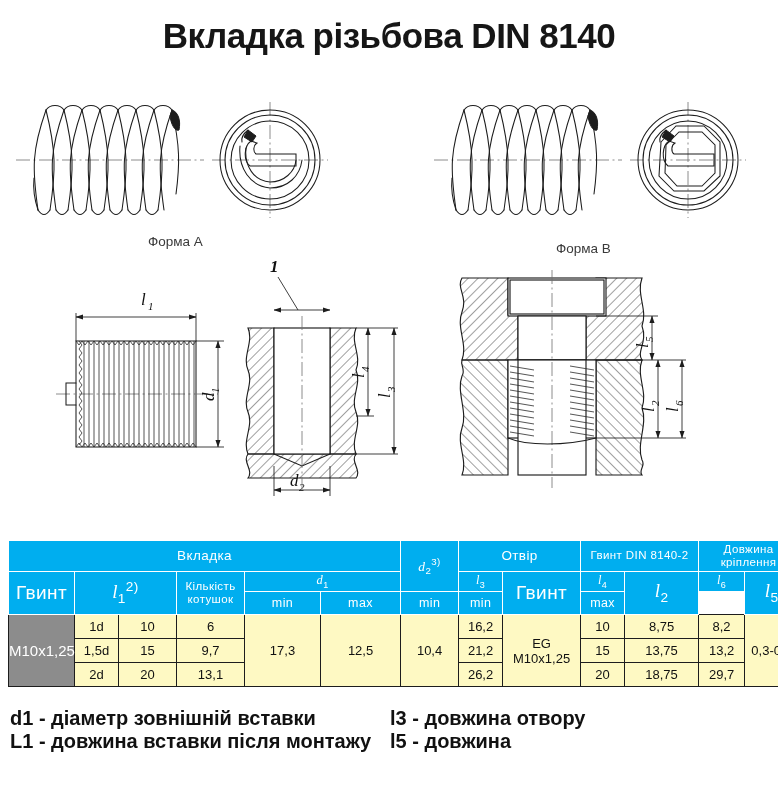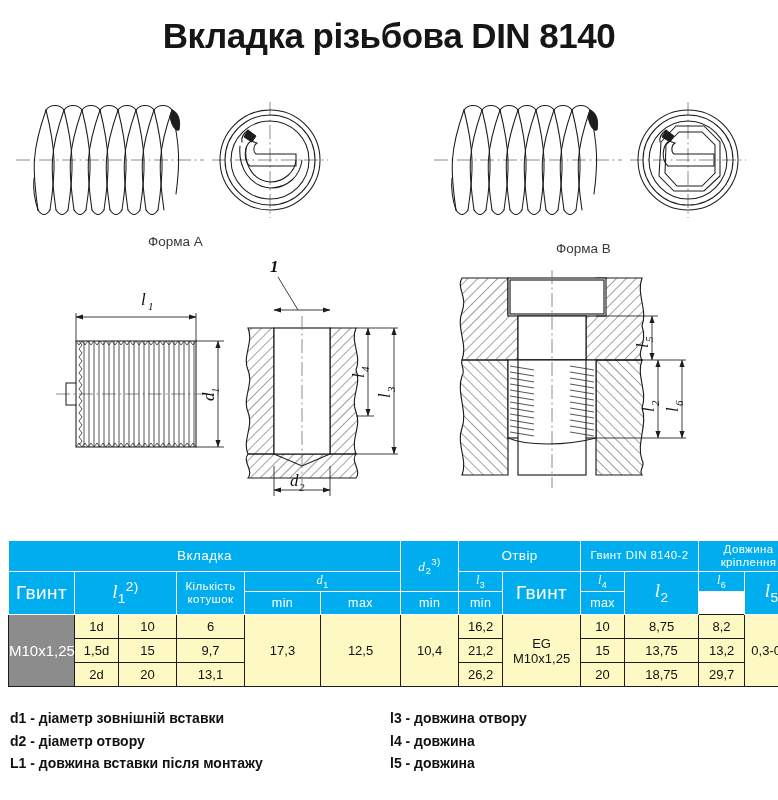--- a/index.html
+++ b/index.html
@@ -117,21 +117,21 @@
   .ital { font-family: "Liberation Serif", serif; font-style: italic; }
 
   
   #legend {
     position: absolute;
     left: 10px;
     top: 707px;
     width: 760px;
     display: flex;
     gap: 0px;
-    font-size: 14px;
+    font-size: 20px;
     font-weight: bold;
     color: #111;
   }
   #legend .legend-col { width: 50%; }
   #legend .legend-item {
     line-height: 22.5px;
     white-space: nowrap;
   }
 </style>
 </head>
@@ -537,21 +537,19 @@
       <td>20</td>
       <td>18,75</td>
       <td>29,7</td>
     </tr>
   </tbody>
 </table>
 
 <div id="legend">
   <div class="legend-col">
     <div class="legend-item">d1 - діаметр зовнішній вставки</div>
-    <div class="legend-item">d2 - діаметр отвору</div>
     <div class="legend-item">L1 - довжина вставки після монтажу</div>
   </div>
   <div class="legend-col">
     <div class="legend-item">l3 - довжина отвору</div>
-    <div class="legend-item">l4 - довжина</div>
     <div class="legend-item">l5 - довжина</div>
   </div>
 </div>
 
 </body></html>

